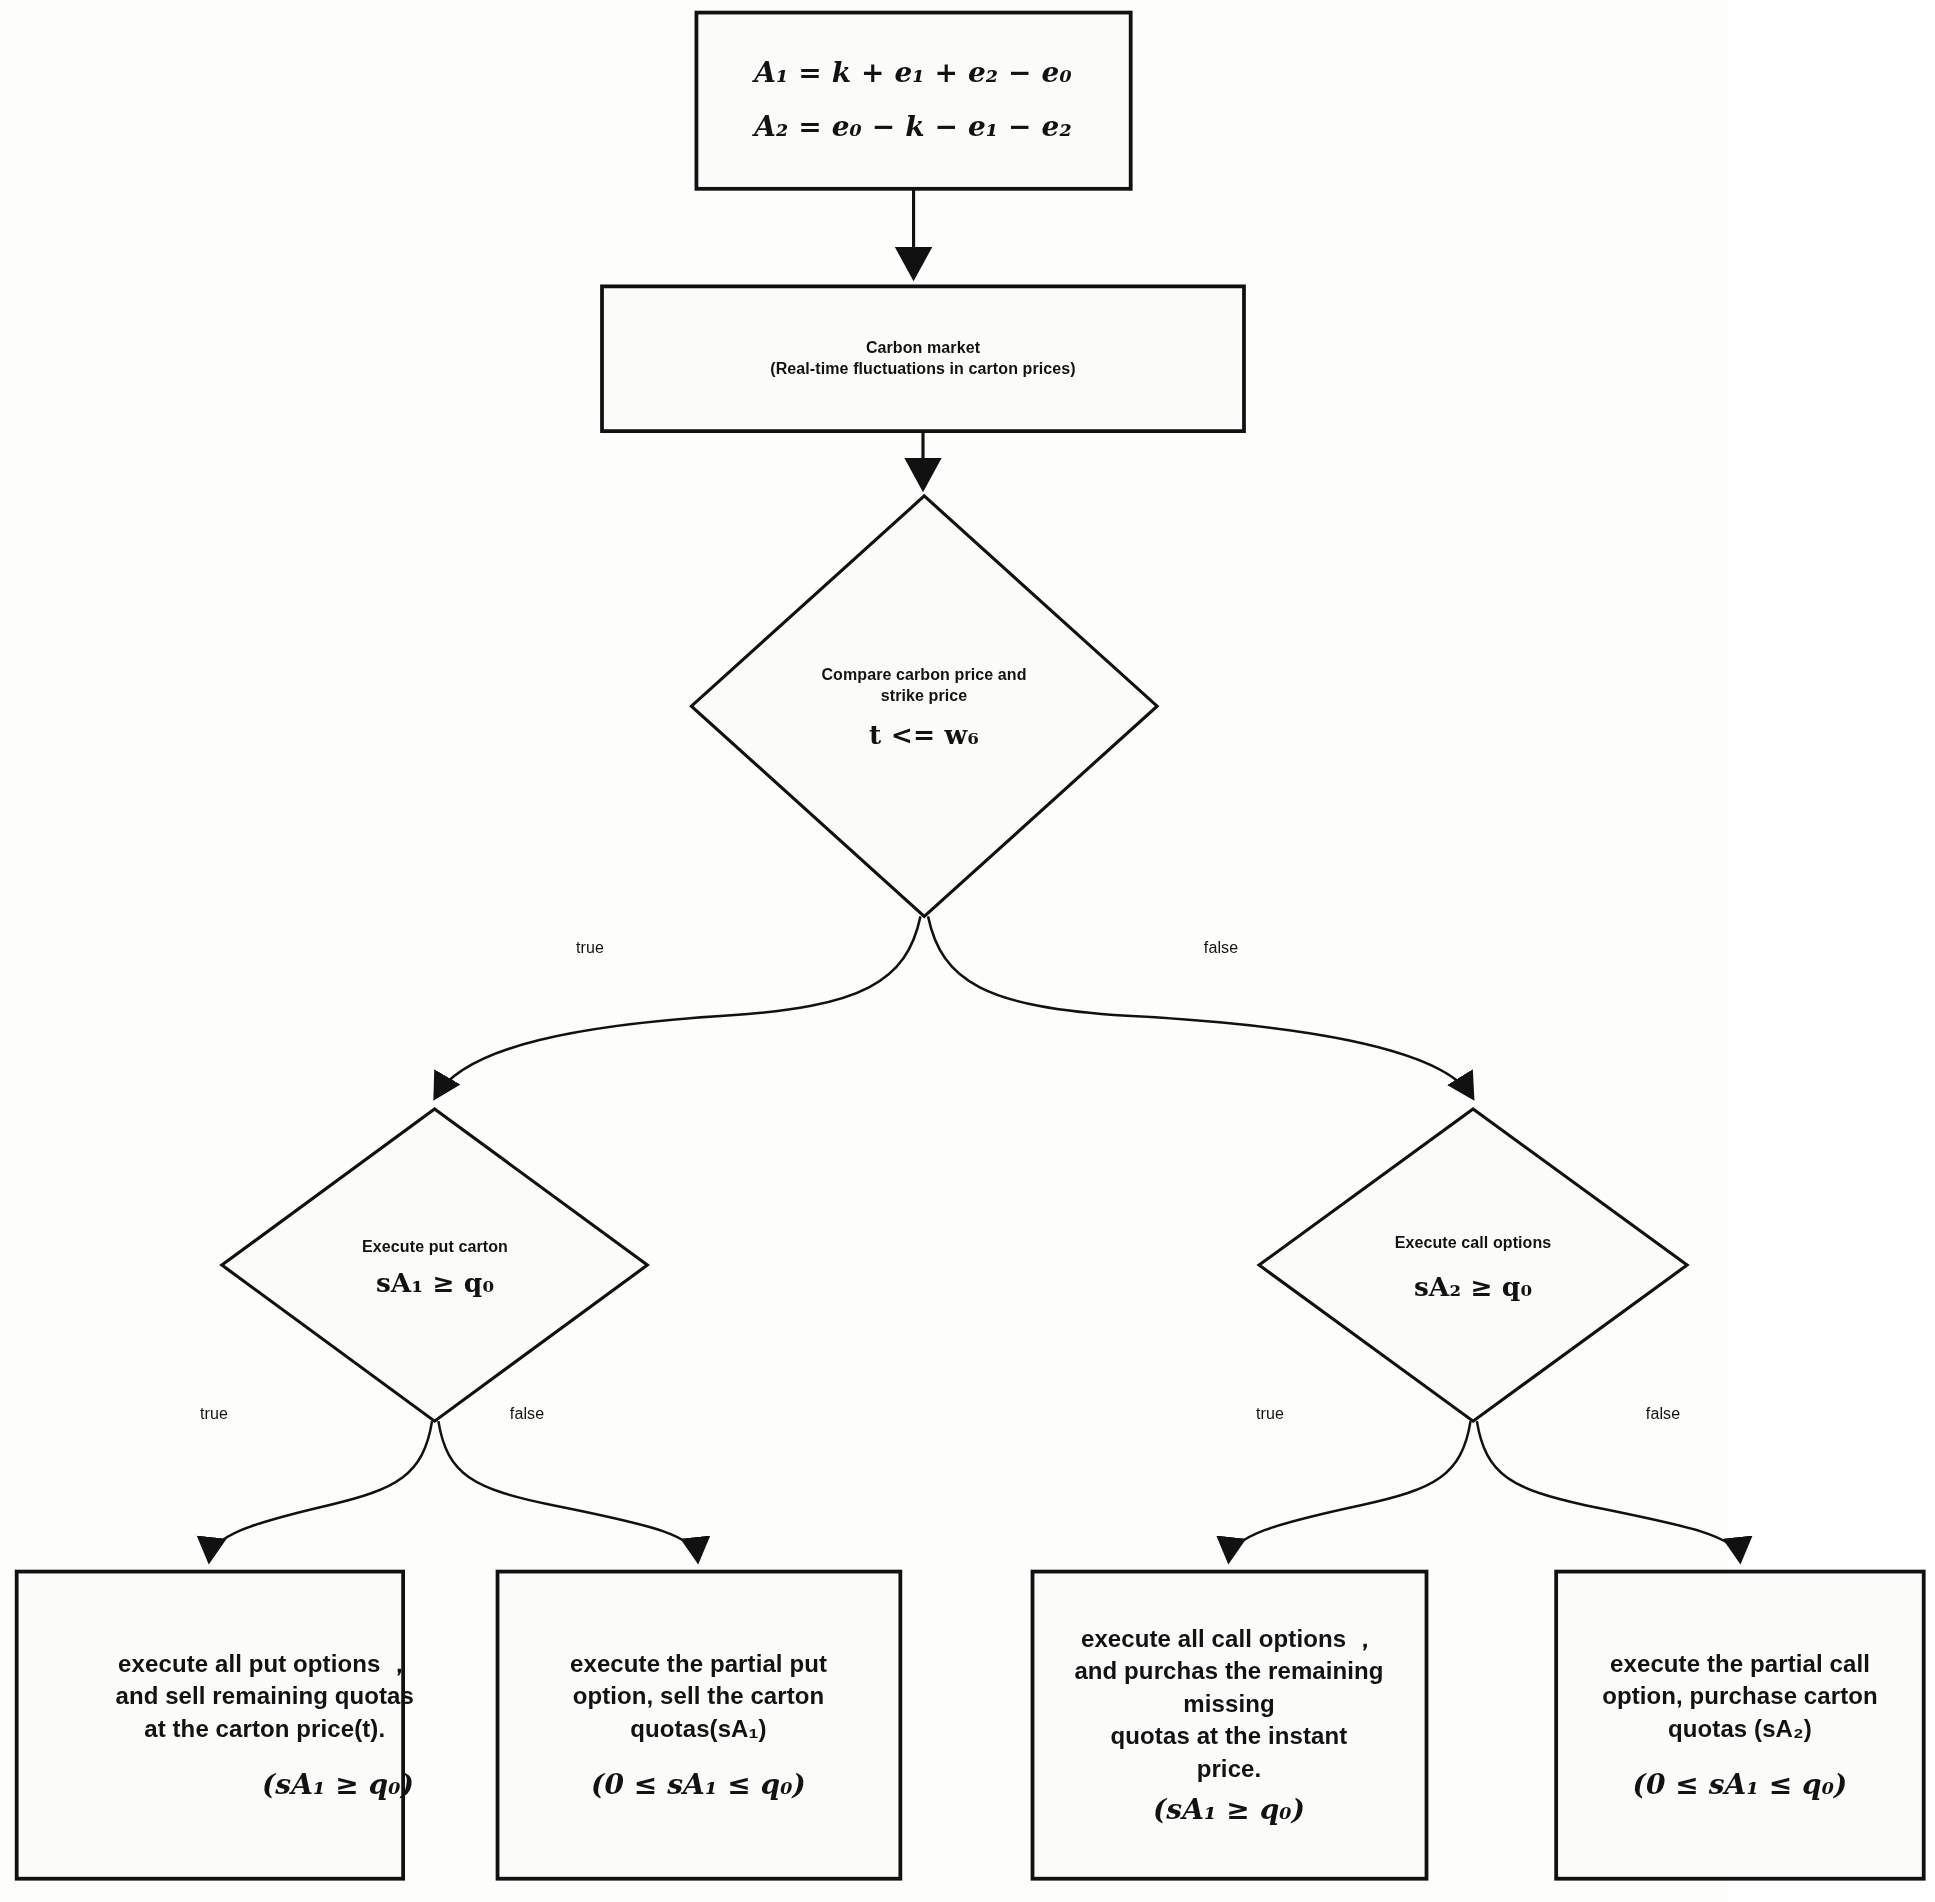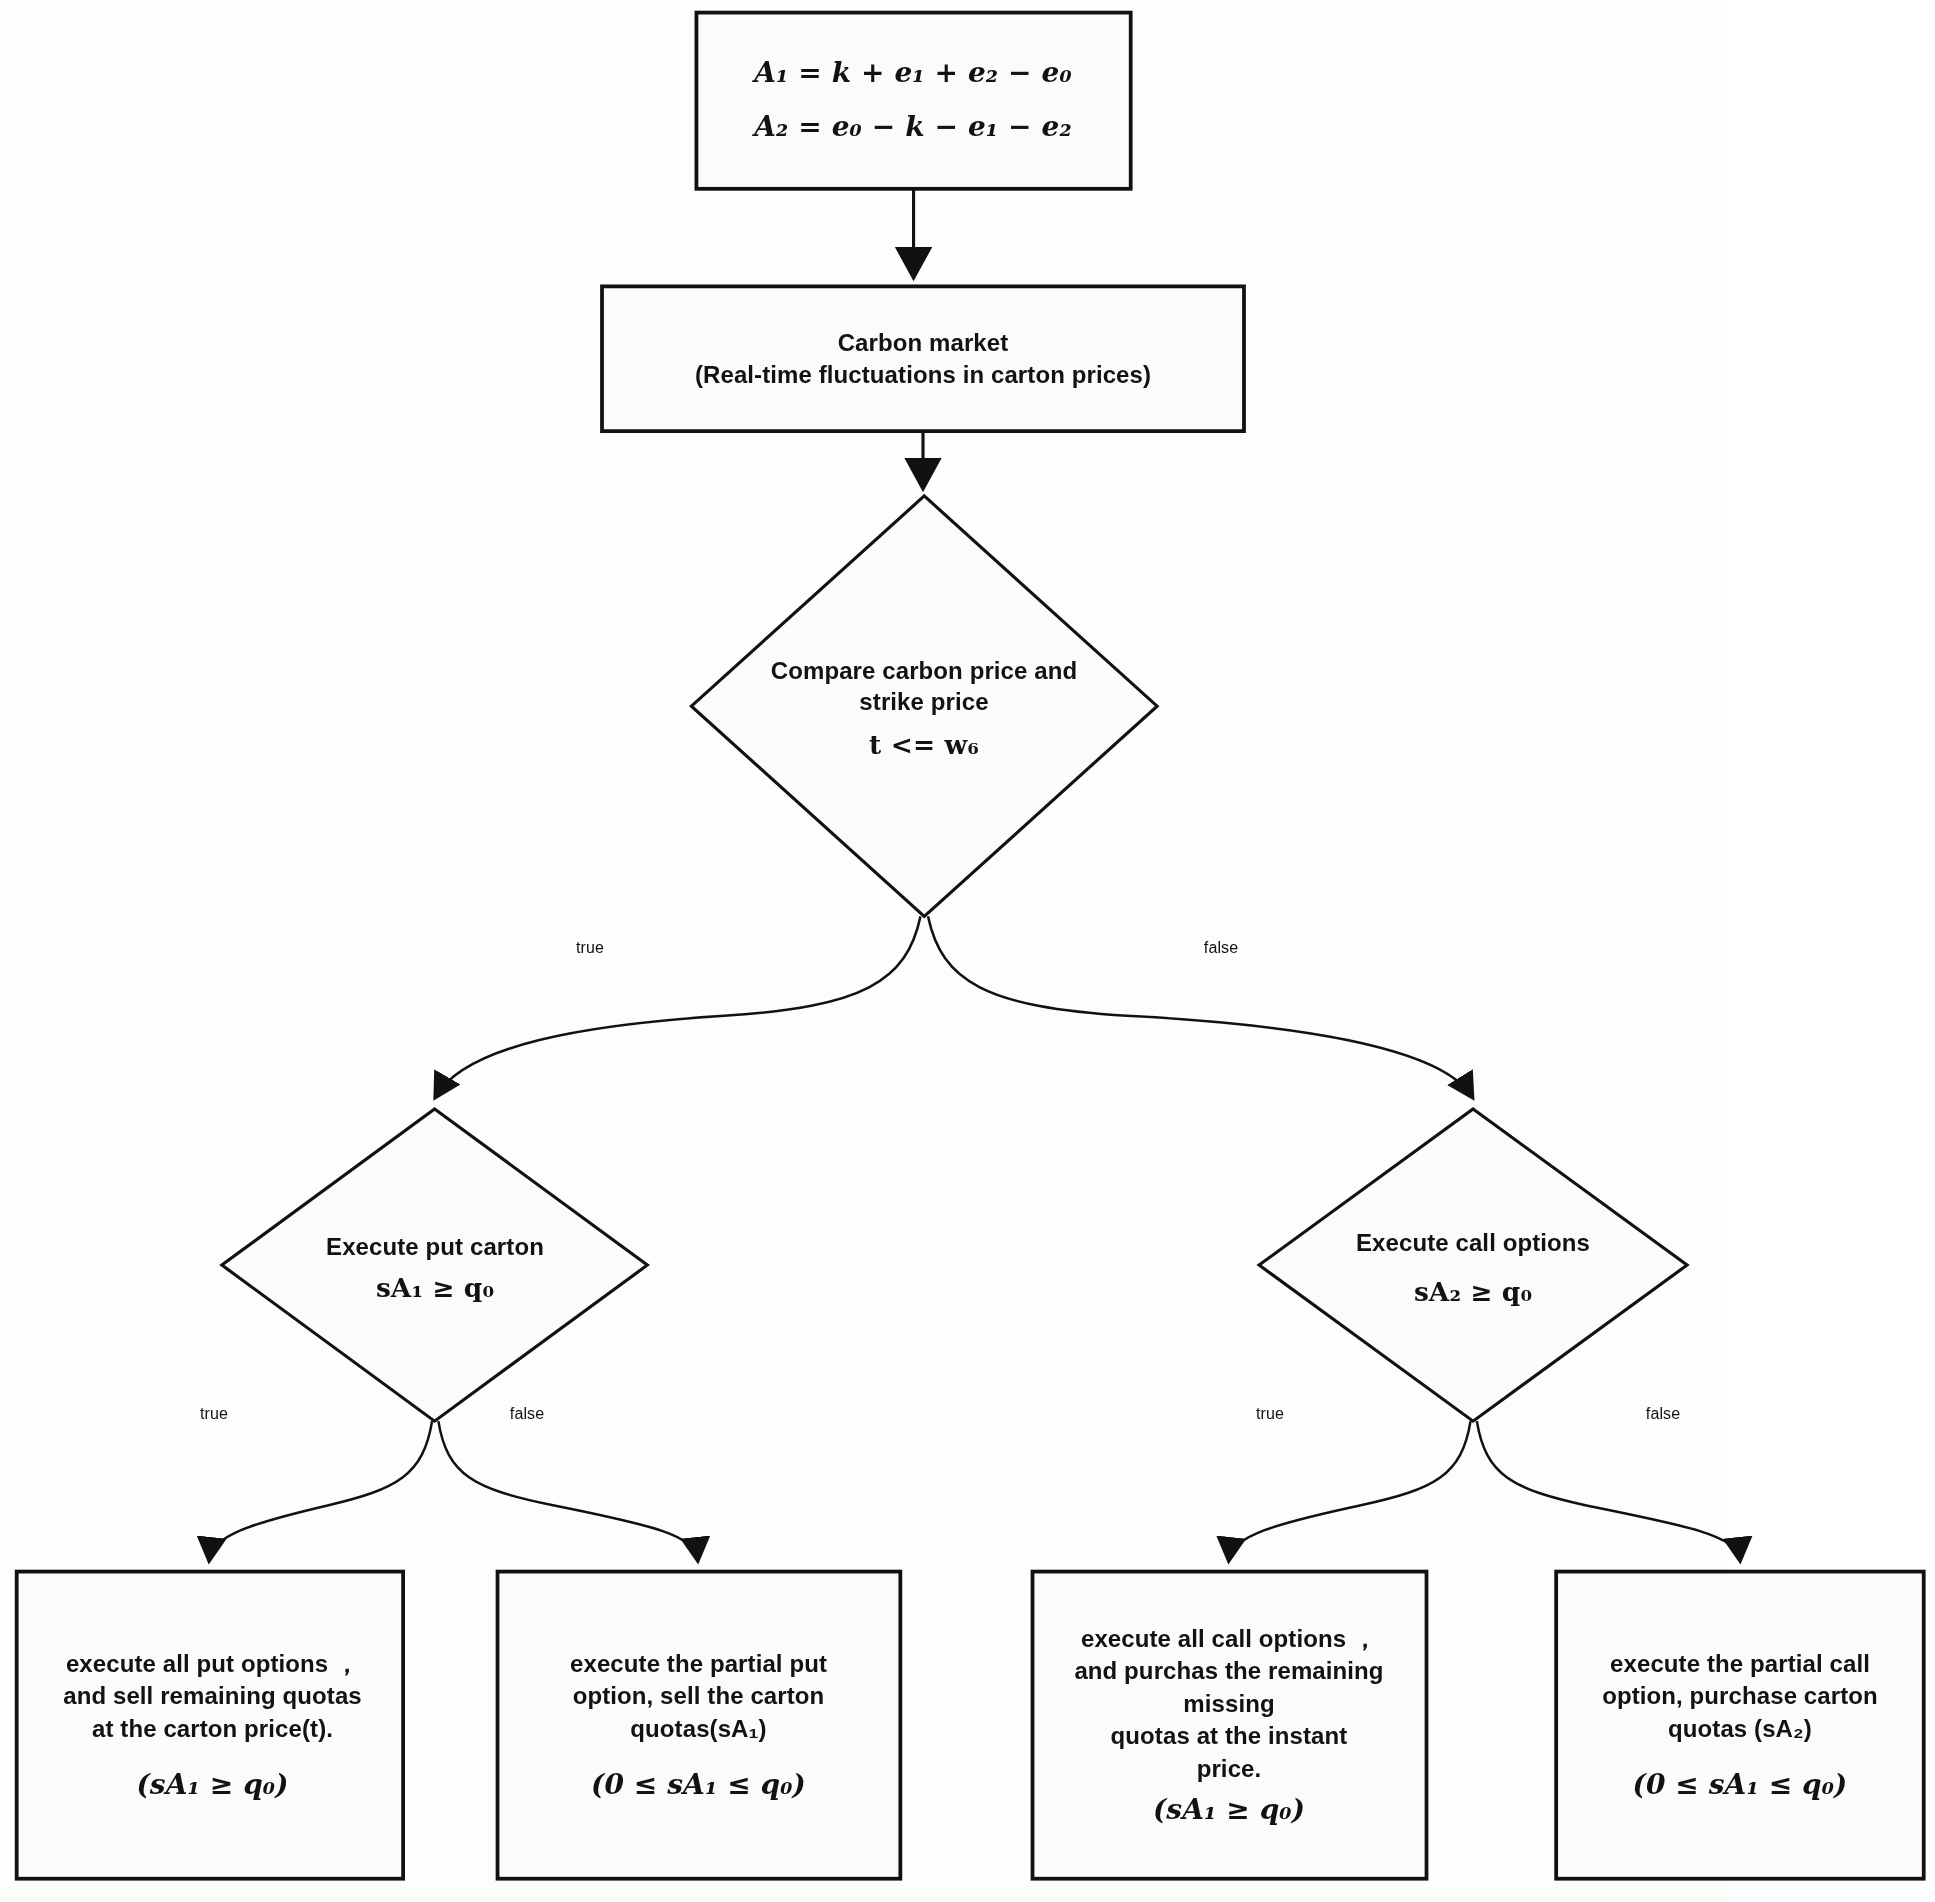--- a/index.html
+++ b/index.html
@@ -43,21 +43,21 @@
   
   .lbl {
     position: absolute;
     text-align: center;
     color: #121212;
     line-height: 1.30;
     letter-spacing: 0.1px;
     white-space: pre-line;
   }
   .node-text {
-    font-size: 24px;
+    font-size: 16px;
     font-weight: 600;
   }
   .edge-label {
     font-size: 16px;
     font-weight: 500;
   }
   .math-sm {
     font-family: "DejaVu Serif", serif;
     font-size: 26.4px;
     font-weight: 600;
@@ -174,21 +174,21 @@
 
   <div class="lbl edge-label" style="left:521px; top:938px; width:138px;">true</div>
   <div class="lbl edge-label" style="left:1152px; top:938px; width:138px;">false</div>
 
   <div class="lbl edge-label" style="left:151px; top:1404px; width:126px;">true</div>
   <div class="lbl edge-label" style="left:458px; top:1404px; width:138px;">false</div>
 
   <div class="lbl edge-label" style="left:1207px; top:1404px; width:126px;">true</div>
   <div class="lbl edge-label" style="left:1594px; top:1404px; width:138px;">false</div>
 
-  <div class="lbl boxtext" style="left:19px; top:1572px; width:387px; height:307px;">
+  <div class="lbl boxtext" style="left:27px; top:1572px; width:387px; height:307px;align-items:flex-end;">
     <div class="para">execute all put options ，
 and sell remaining quotas
 at the carton price(t).</div>
     <div class="cond">(sA₁ ≥ q₀)</div>
   </div>
 
   <div class="lbl boxtext" style="left:497px; top:1572px; width:403px; height:307px;">
     <div class="para">execute the partial put
 option,  sell the carton
 quotas(sA₁)</div>

